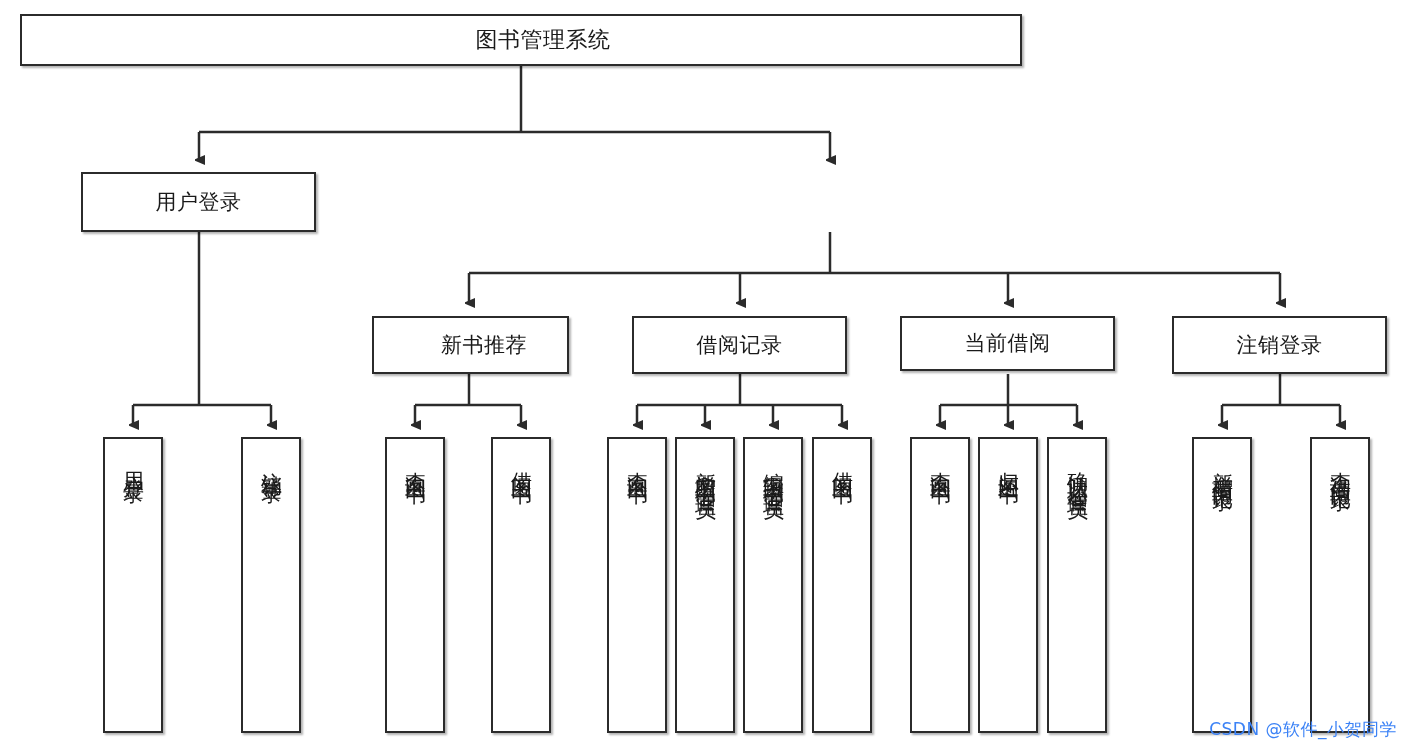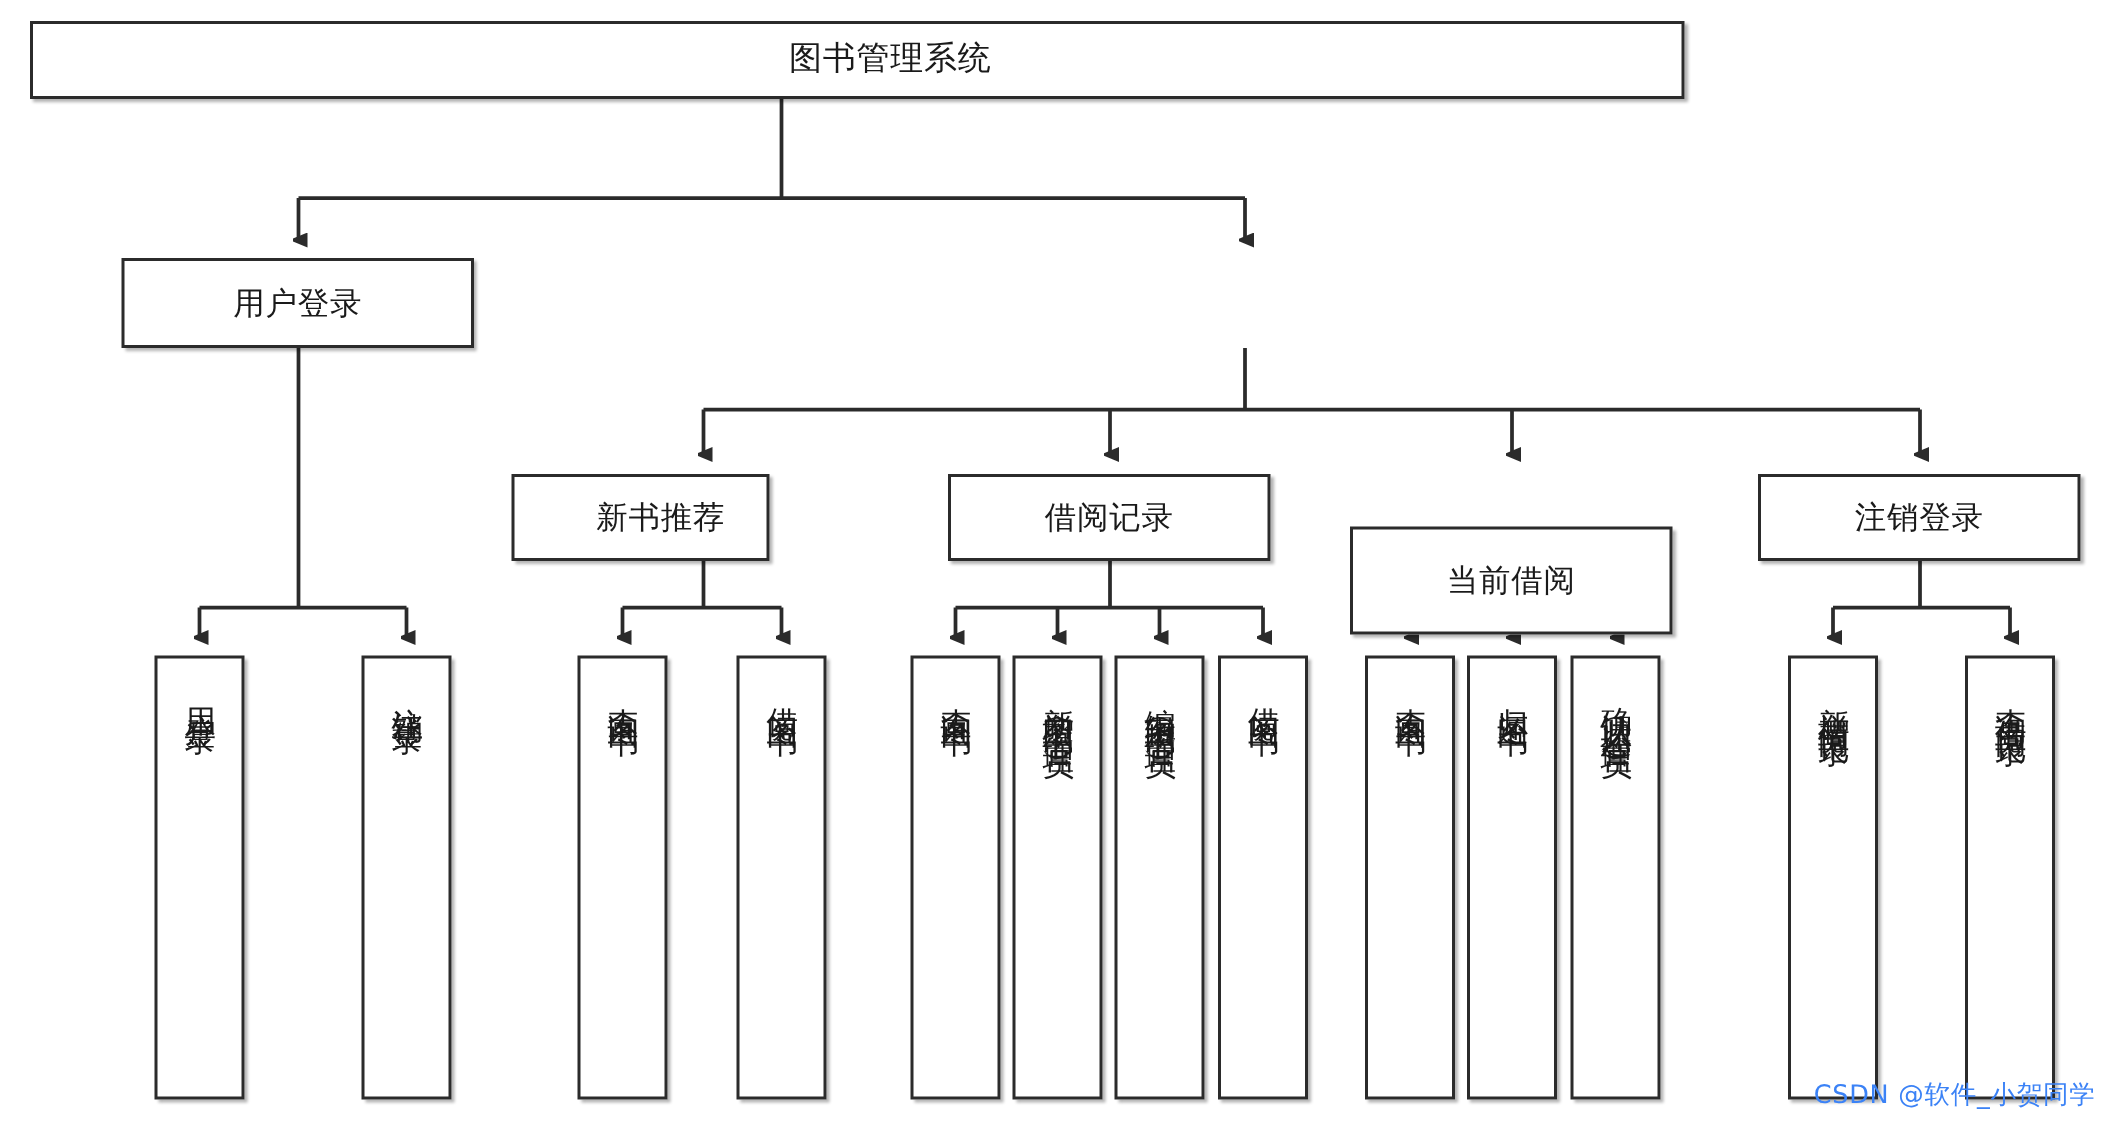--- a/index.html
+++ b/index.html
@@ -114,35 +114,35 @@
       <path d="M1008,405 L1008,425" marker-end="url(#arrow)"></path>
       <path d="M1077,405 L1077,425" marker-end="url(#arrow)"></path>
 
       <path d="M1280,374 L1280,405"></path>
       <path d="M1222,405 L1340,405"></path>
       <path d="M1222,405 L1222,425" marker-end="url(#arrow)"></path>
       <path d="M1340,405 L1340,425" marker-end="url(#arrow)"></path>
     </g>
   </svg>
 
-  <div class="node root" style="left:20px; top:14px; width:1103px; height:52px;padding-left:44px;">
+  <div class="node root" style="left:20px; top:14px; width:1002px; height:52px;padding-left:44px;">
     <span class="label">图书管理系统</span>
   </div>
 
   <div class="node" style="left:81px; top:172px; width:235px; height:60px;">
     <span class="label">用户登录</span>
   </div>
 
-  <div class="node" style="left:341px; top:316px; width:172px; height:58px;padding-left:27px;">
+  <div class="node" style="left:372px; top:316px; width:197px; height:58px;padding-left:27px;">
     <span class="label">新书推荐</span>
   </div>
   <div class="node" style="left:632px; top:316px; width:215px; height:58px;">
     <span class="label">借阅记录</span>
   </div>
-  <div class="node" style="left:900px; top:316px; width:215px; height:72px;margin-top:35px;">
+  <div class="node" style="left:900px; top:316px; width:215px; height:55px;">
     <span class="label">当前借阅</span>
   </div>
   <div class="node" style="left:1172px; top:316px; width:215px; height:58px;">
     <span class="label">注销登录</span>
   </div>
 
   <div class="node leaf" style="left:103px; top:437px; width:60px; height:296px;">
     <span class="label">用户登录</span>
   </div>
   <div class="node leaf" style="left:241px; top:437px; width:60px; height:296px;">

